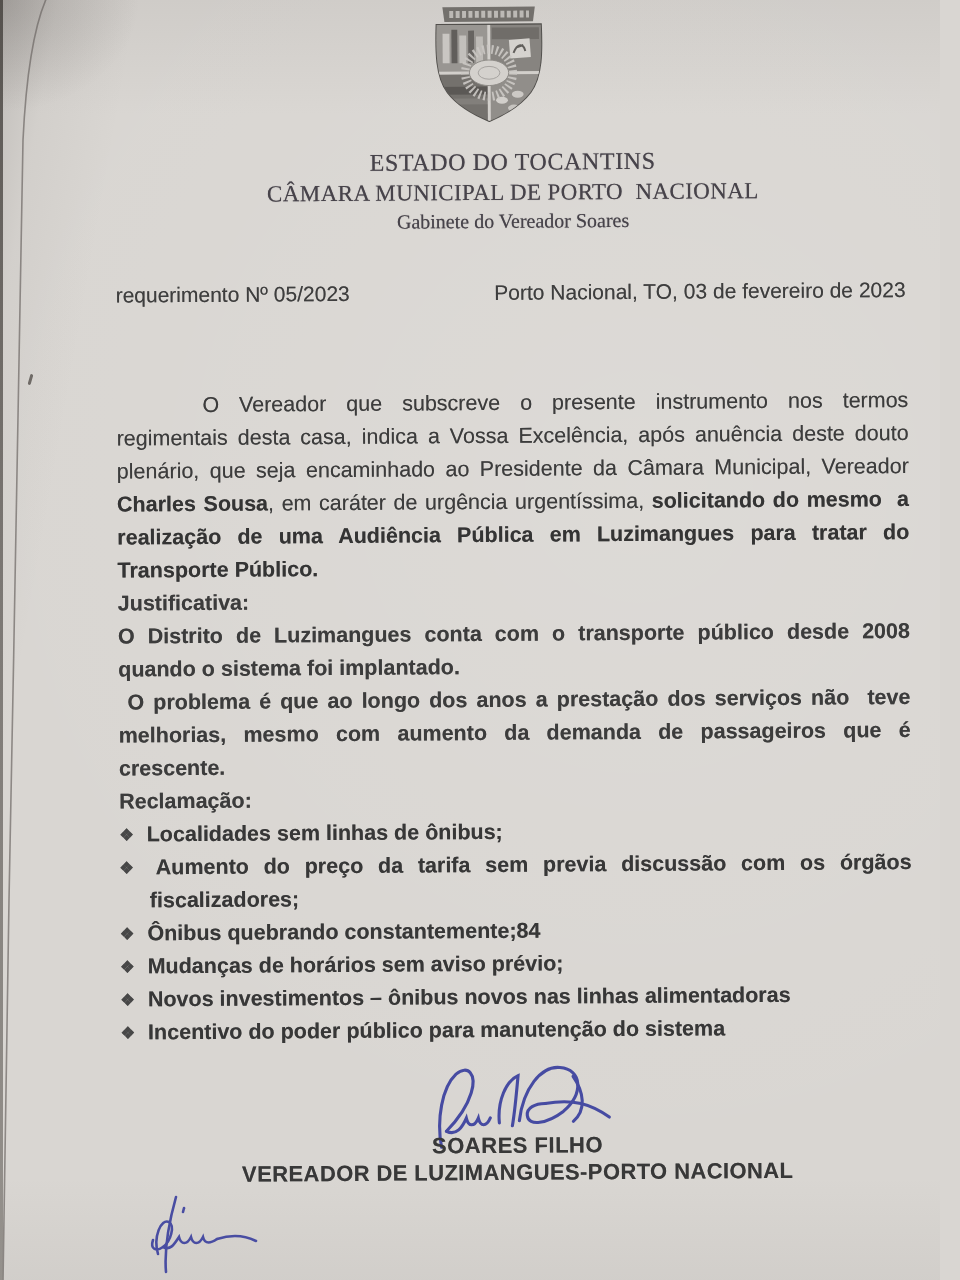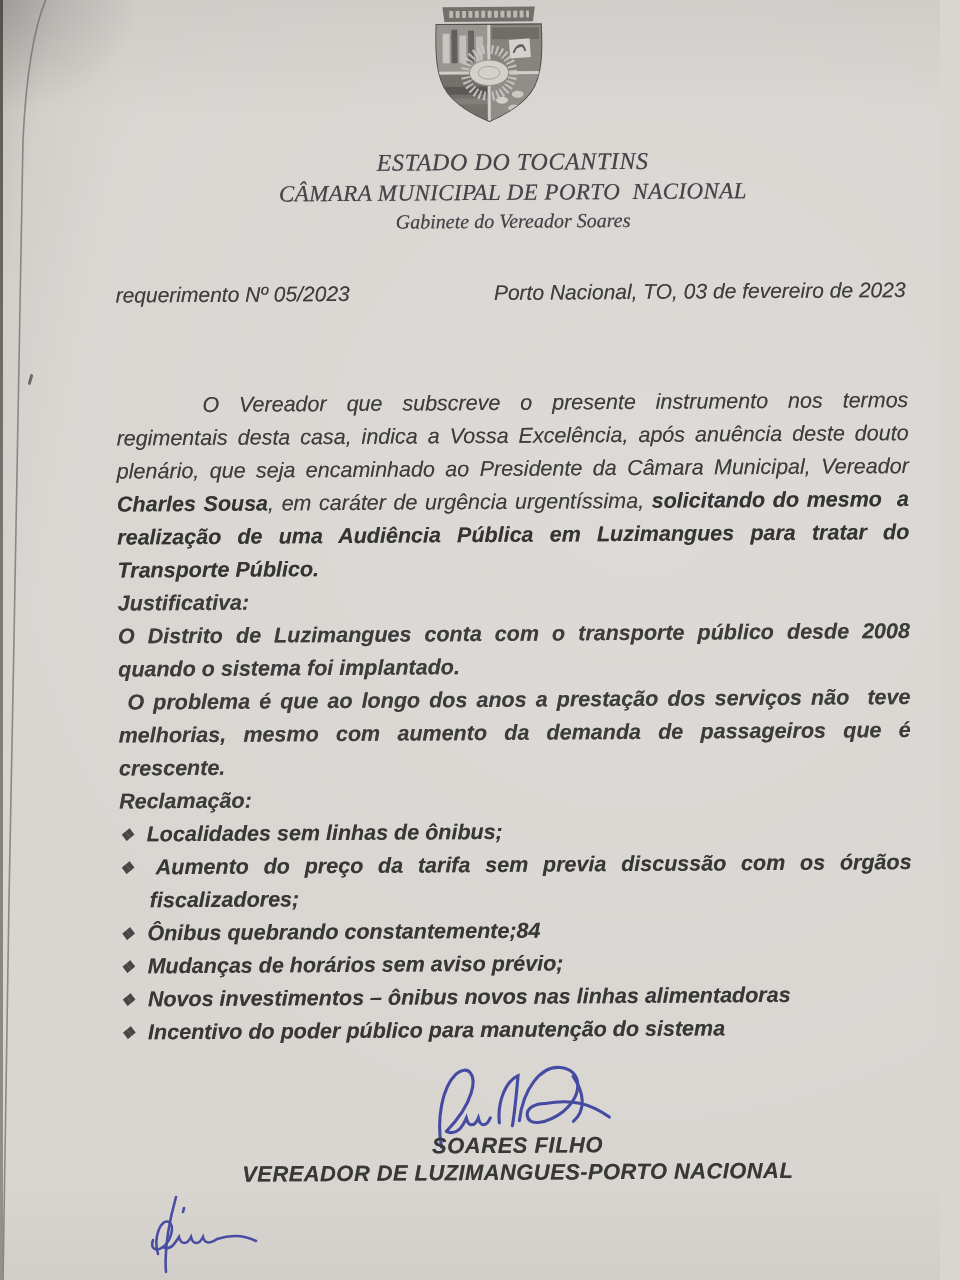--- a/index.html
+++ b/index.html
@@ -9,21 +9,20 @@
   }
   .photo{
     position:relative;width:940px;height:1280px;overflow:hidden;
     background:
       radial-gradient(200px 160px at 0% 0%, rgba(60,55,52,0.20), rgba(0,0,0,0) 70%),
       radial-gradient(120% 90% at 68% 38%, rgba(255,255,255,0.10), rgba(0,0,0,0) 62%),
       linear-gradient(100deg, rgba(90,85,82,0.20) 0%, rgba(90,85,82,0.05) 5%, rgba(0,0,0,0) 12%),
       linear-gradient(180deg, rgba(120,115,112,0.10), rgba(0,0,0,0) 9%),
       linear-gradient(0deg, rgba(120,115,112,0.08), rgba(0,0,0,0) 8%),
       #d9d6d2;
-    font-style: italic;
   }
   .edge-left{position:absolute;left:0;top:0;width:3px;height:100%;
     background:linear-gradient(180deg,#47433f,#6b6763 45%,#8a8681);opacity:.85;}
   .paper-edge{position:absolute;left:0;top:0;pointer-events:none;}
   .ink-tick{position:absolute;left:29px;top:374px;width:3px;height:11px;background:#55504c;
     border-radius:2px;transform:rotate(16deg);opacity:.8;}
   .content{position:absolute;left:0;top:0;width:960px;transform:rotate(-0.4deg);transform-origin:480px 640px;}
 
   
   .crest{display:block;margin:4px auto 0;position:relative;left:13px;opacity:.94;}

